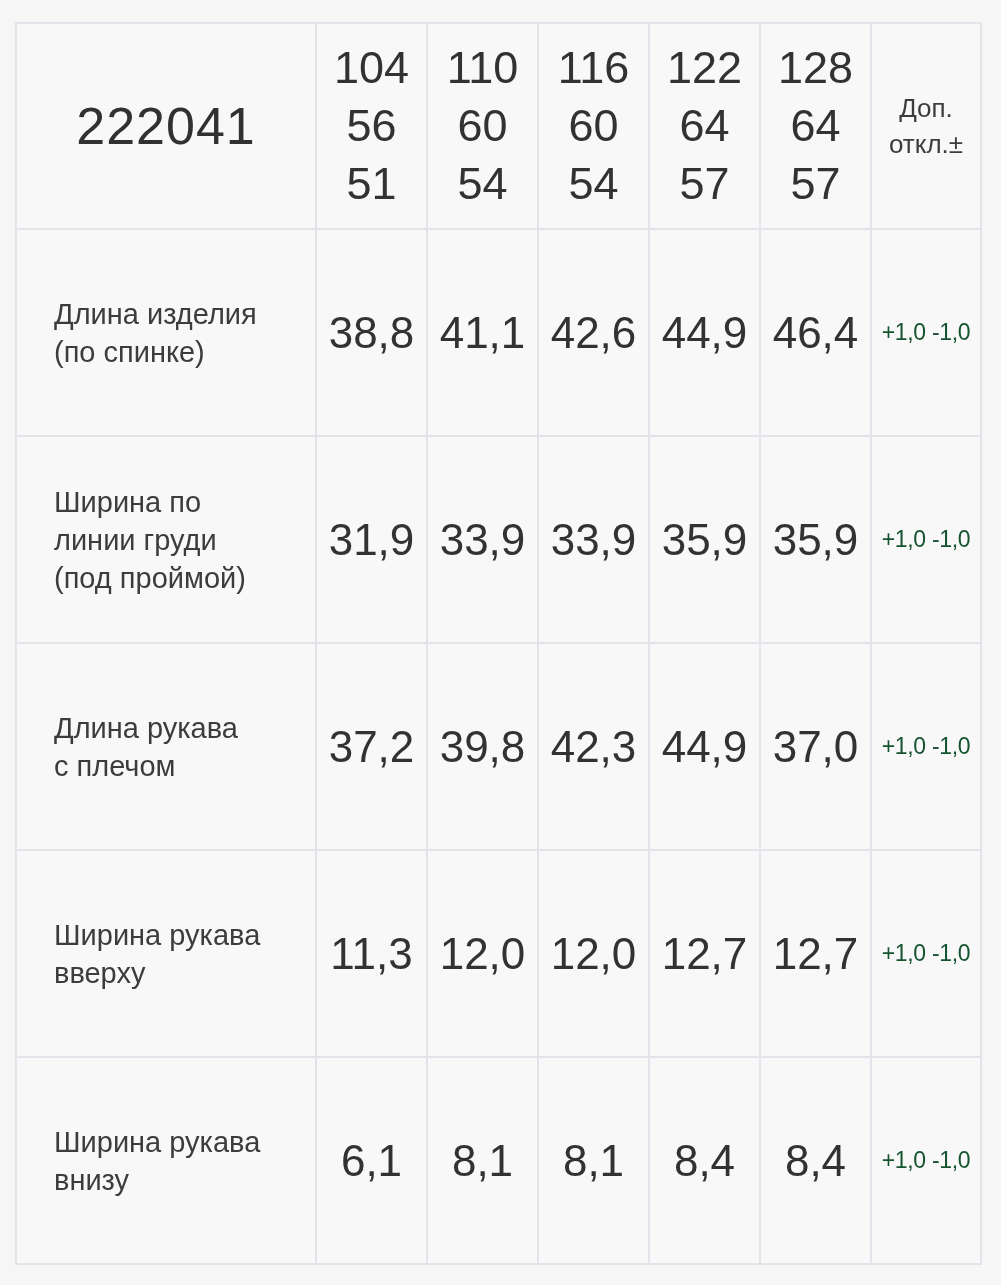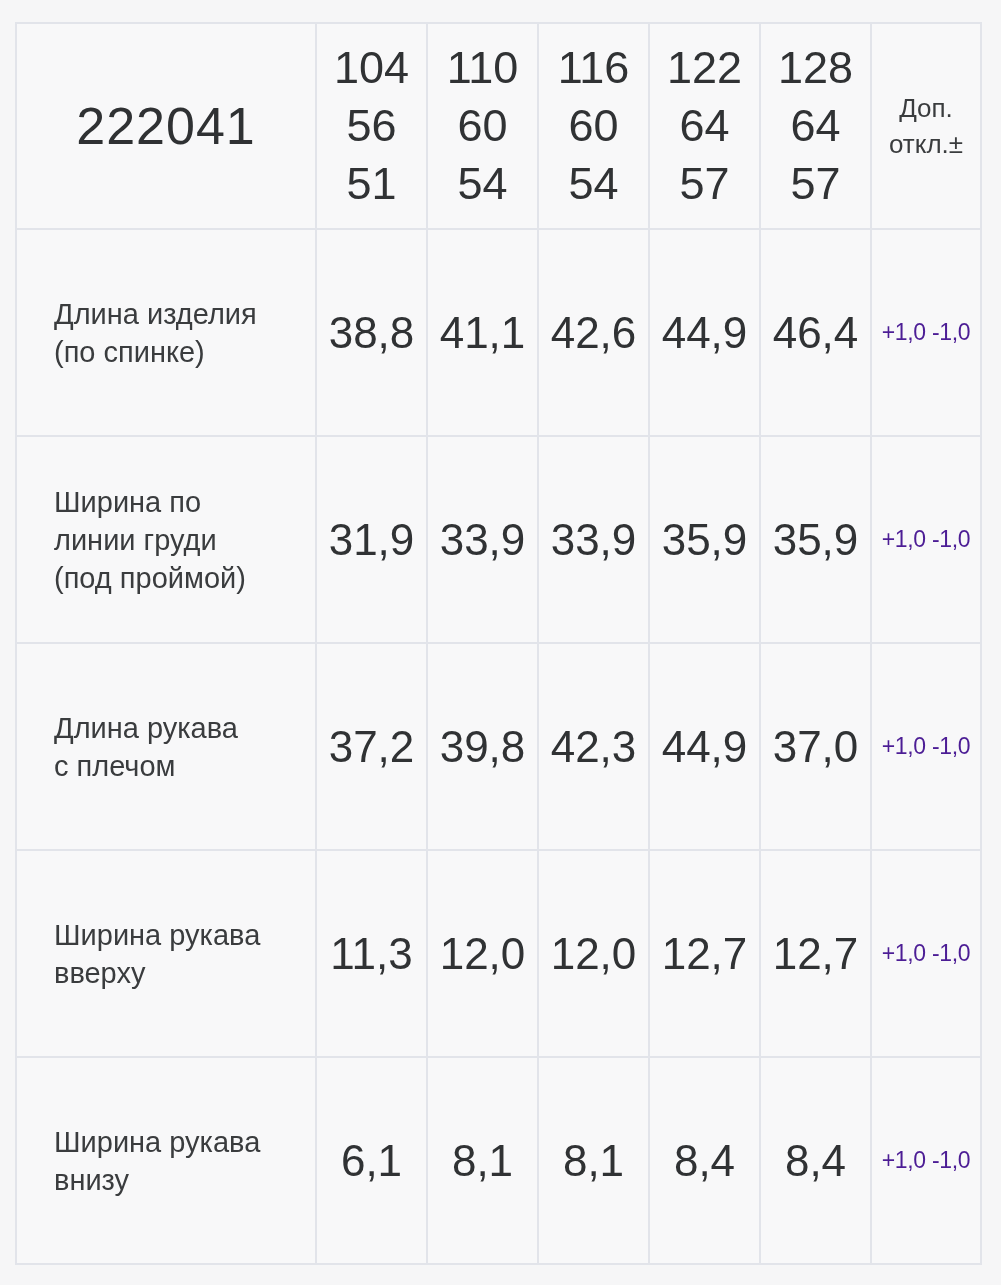--- a/index.html
+++ b/index.html
@@ -62,21 +62,21 @@
     white-space: pre-line;
     color: #3a3c3e;
   }
   .cell.value {
     font-size: 44px;
     color: #303234;
   }
   .cell.tolerance {
     font-size: 23px;
     letter-spacing: -0.3px;
-    color: #4c1d95;
+    color: #14532d;
     white-space: nowrap;
   }
 </style>
 </head>
 <body>
 
 <div class="size-table">
 
   <div class="cell article">222041</div>
 

